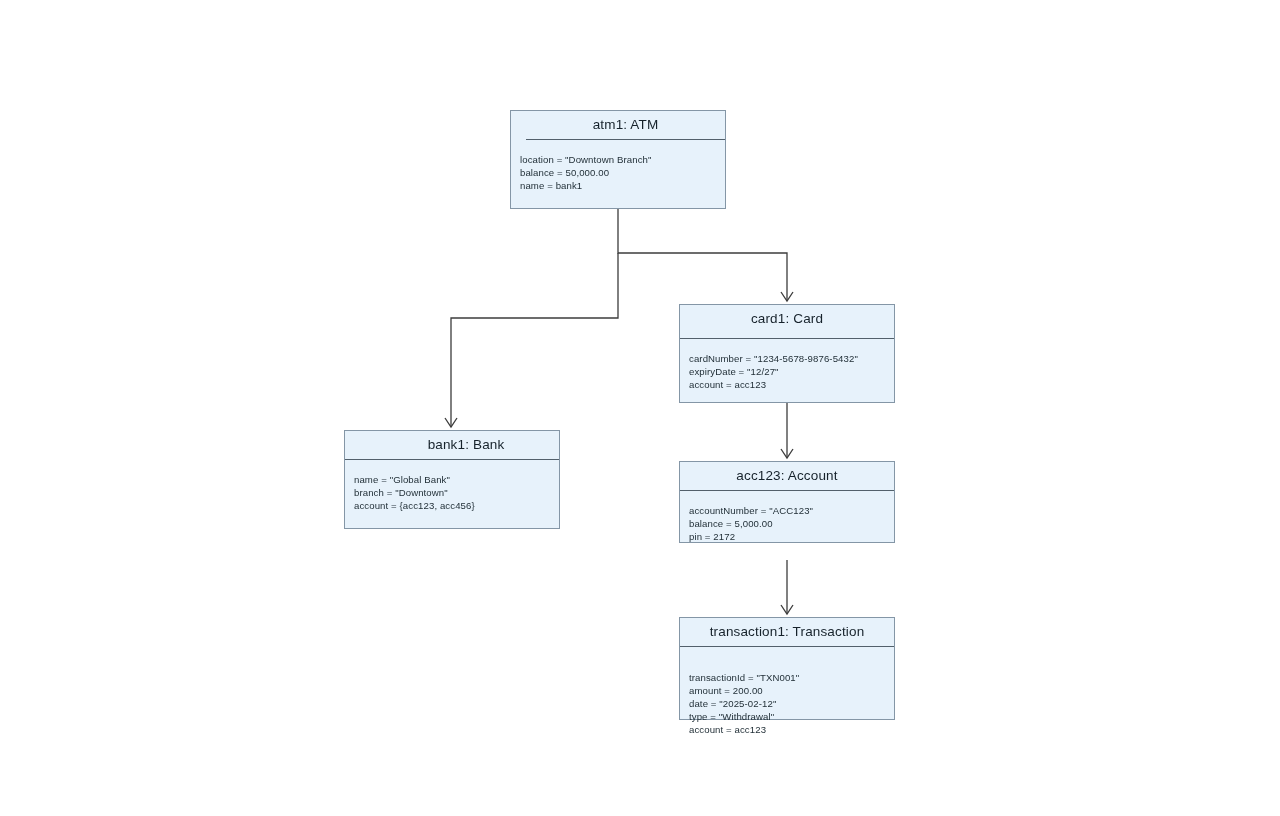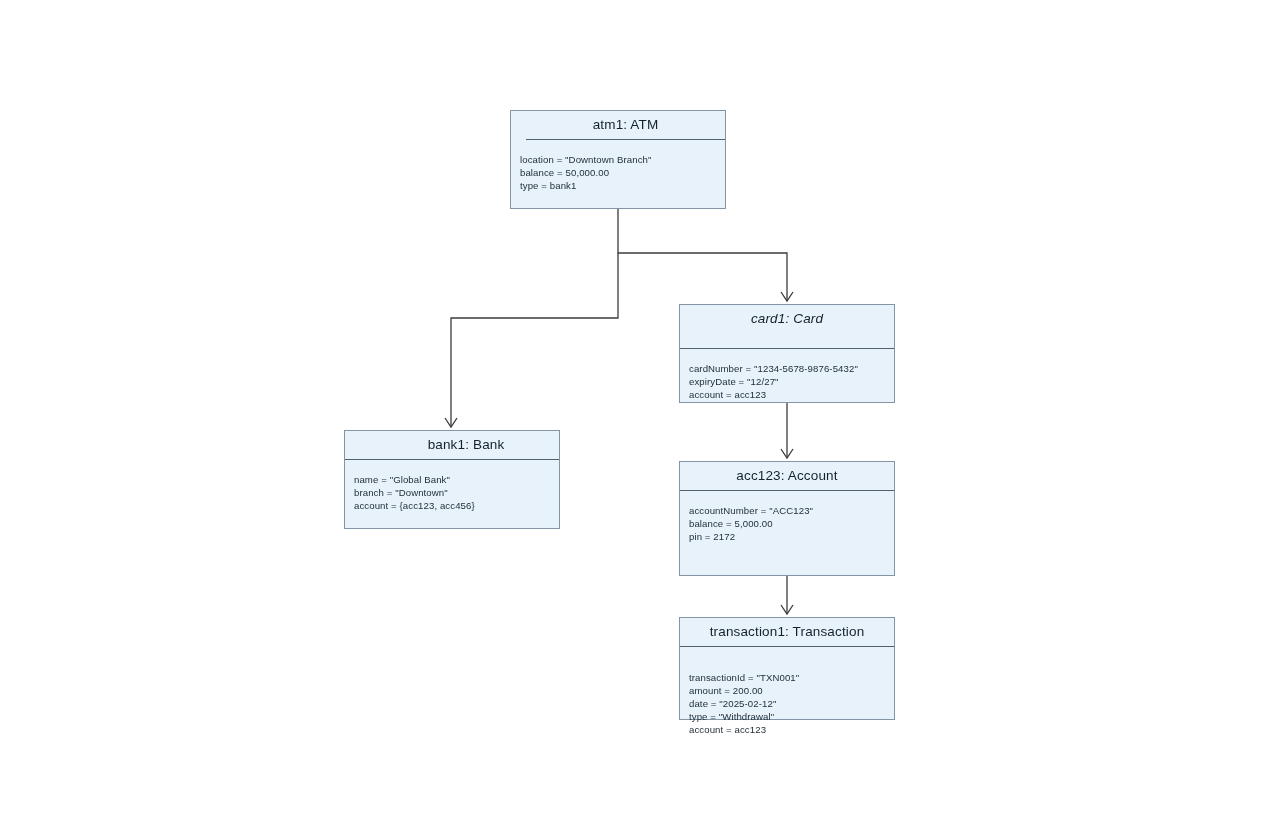--- a/index.html
+++ b/index.html
@@ -84,40 +84,40 @@
       <g>
         <polyline points="787,560 787,614" fill="none" stroke="#3c3c3c" stroke-width="1.3"></polyline>
         <polyline points="781,605 787,614 793,605" fill="none" stroke="#3c3c3c" stroke-width="1.3"></polyline>
       </g>
     </svg>
 <div class="obj-box" style="left: 510px; top: 110px; width: 216px; height: 99px; background: rgb(231, 242, 251); border-color: rgb(132, 150, 166);">
       <div class="obj-header" style="height: 29px; border-bottom-color: rgb(82, 96, 107); margin-left: 15px;">atm1: ATM</div>
       <div class="obj-body">
         <div class="attr">location = "Downtown Branch"</div>
         <div class="attr">balance = 50,000.00</div>
-        <div class="attr">type = bank1</div>
+        <div class="attr">name = bank1</div>
       </div>
     </div>
     <div class="obj-box" style="left: 679px; top: 304px; width: 216px; height: 99px; background: rgb(231, 242, 251); border-color: rgb(132, 150, 166);">
-      <div class="obj-header" style="height: 44px; border-bottom-color: rgb(82, 96, 107); font-style: italic;">card1: Card</div>
+      <div class="obj-header" style="height: 34px; border-bottom-color: rgb(82, 96, 107);">card1: Card</div>
       <div class="obj-body">
         <div class="attr">cardNumber = "1234-5678-9876-5432"</div>
         <div class="attr">expiryDate = "12/27"</div>
         <div class="attr">account = acc123</div>
       </div>
     </div>
     <div class="obj-box" style="left: 344px; top: 430px; width: 216px; height: 99px; background: rgb(231, 242, 251); border-color: rgb(132, 150, 166);">
       <div class="obj-header" style="height: 29px; border-bottom-color: rgb(82, 96, 107); padding-left: 32px;">bank1: Bank</div>
       <div class="obj-body">
         <div class="attr">name = "Global Bank"</div>
         <div class="attr">branch = "Downtown"</div>
         <div class="attr">account = {acc123, acc456}</div>
       </div>
     </div>
-    <div class="obj-box" style="left: 679px; top: 461px; width: 216px; height: 115px; background: rgb(231, 242, 251); border-color: rgb(132, 150, 166);">
+    <div class="obj-box" style="left: 679px; top: 461px; width: 216px; height: 82px; background: rgb(231, 242, 251); border-color: rgb(132, 150, 166);">
       <div class="obj-header" style="height: 29px; border-bottom-color: rgb(82, 96, 107);">acc123: Account</div>
       <div class="obj-body">
         <div class="attr">accountNumber = "ACC123"</div>
         <div class="attr">balance = 5,000.00</div>
         <div class="attr">pin = 2172</div>
       </div>
     </div>
     <div class="obj-box" style="left: 679px; top: 617px; width: 216px; height: 103px; background: rgb(231, 242, 251); border-color: rgb(132, 150, 166); gap: 16px;">
       <div class="obj-header" style="height: 29px; border-bottom-color: rgb(82, 96, 107);">transaction1: Transaction</div>
       <div class="obj-body tight">

